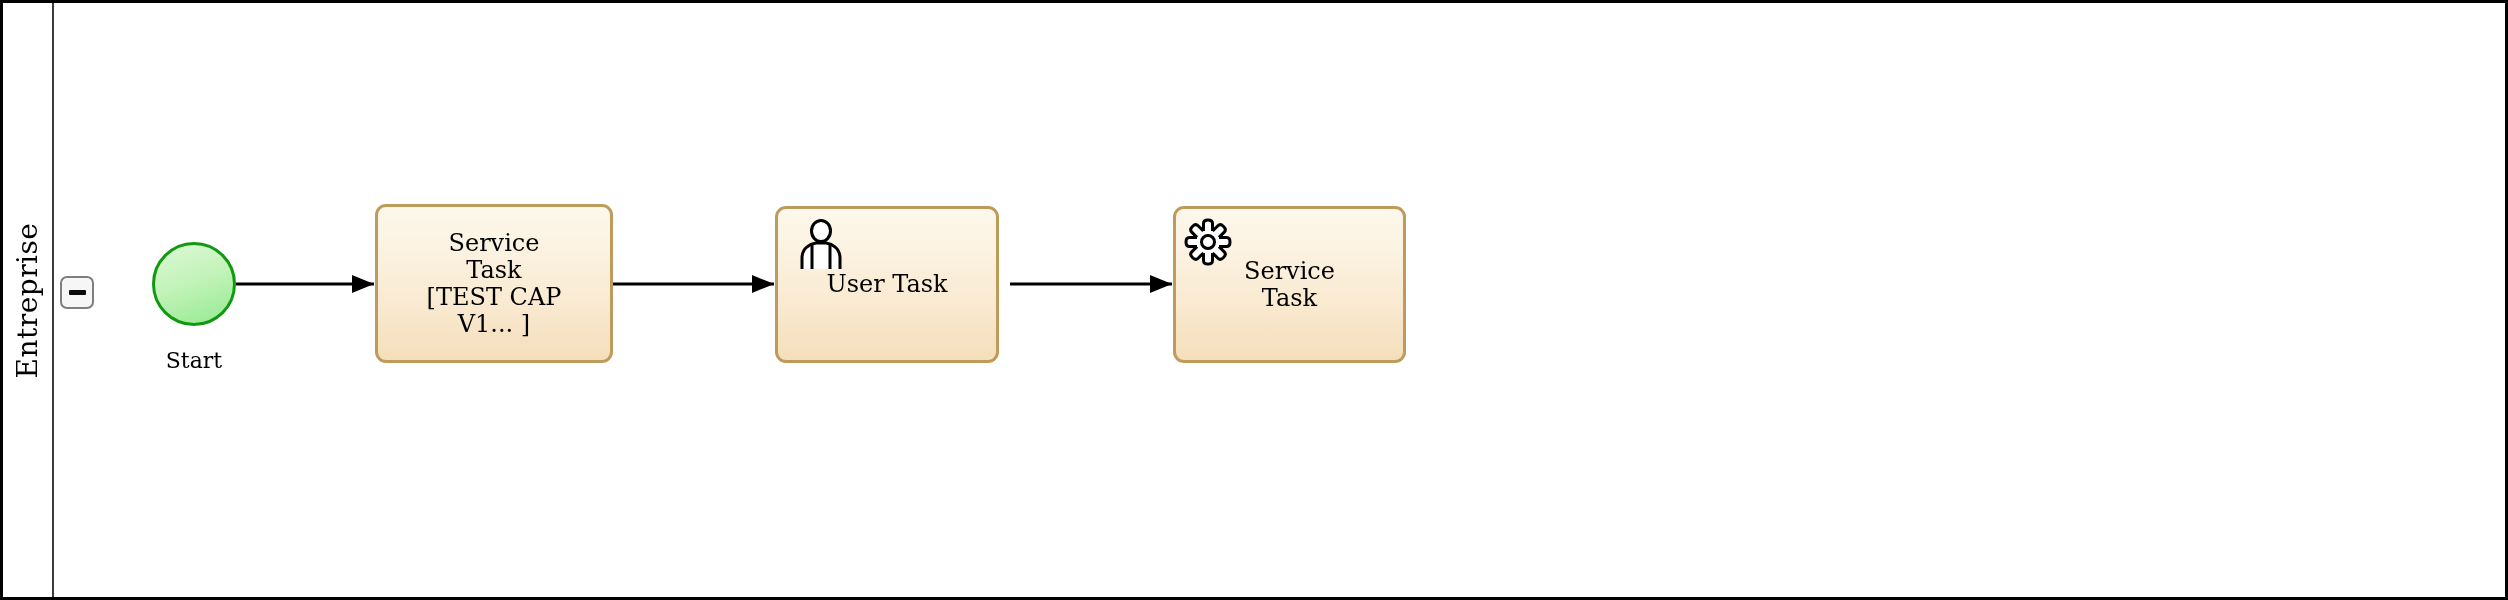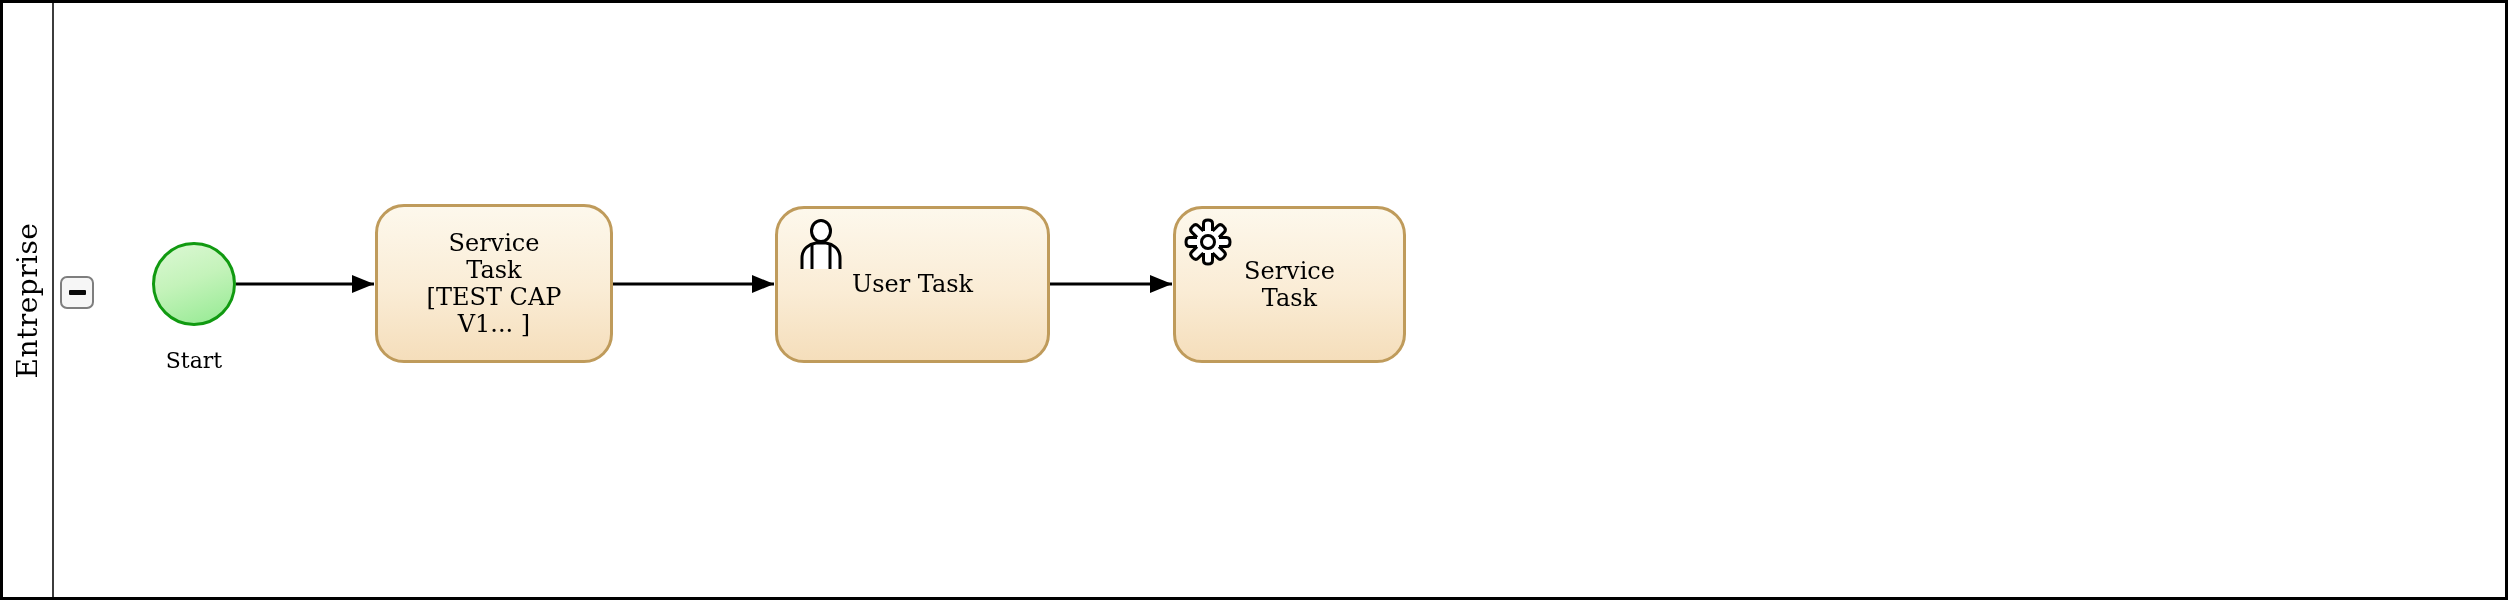--- a/index.html
+++ b/index.html
@@ -51,26 +51,26 @@
     position:absolute;left:141px;top:345px;width:100px;
     text-align:center;font-size:22px;
   }
   
   .connectors{position:absolute;left:0;top:0;width:2508px;height:600px;}
   
   .task{
     position:absolute;
     box-sizing:border-box;
     border:3px solid #bf9b5b;
-    border-radius:29px;
+    border-radius:11px;
     background:linear-gradient(180deg,#fdf8ec 0%,#faecd5 55%,#f5debb 100%);
     display:flex;align-items:center;justify-content:center;
   }
   .task-1{left:372px;top:201px;width:238px;height:159px;}
-  .task-2{left:772px;top:203px;width:275px;height:157px;}
+  .task-2{left:772px;top:203px;width:224px;height:157px;}
   .task-3{left:1170px;top:203px;width:233px;height:157px;}
   .task-text{
     text-align:center;
     font-size:24px;line-height:27px;
   }
   .task-text span{display:block;}
   .task-icon{position:absolute;}
   .user-icon{left:21px;top:10px;}
   .gear-icon{left:8px;top:9px;}
 </style>

